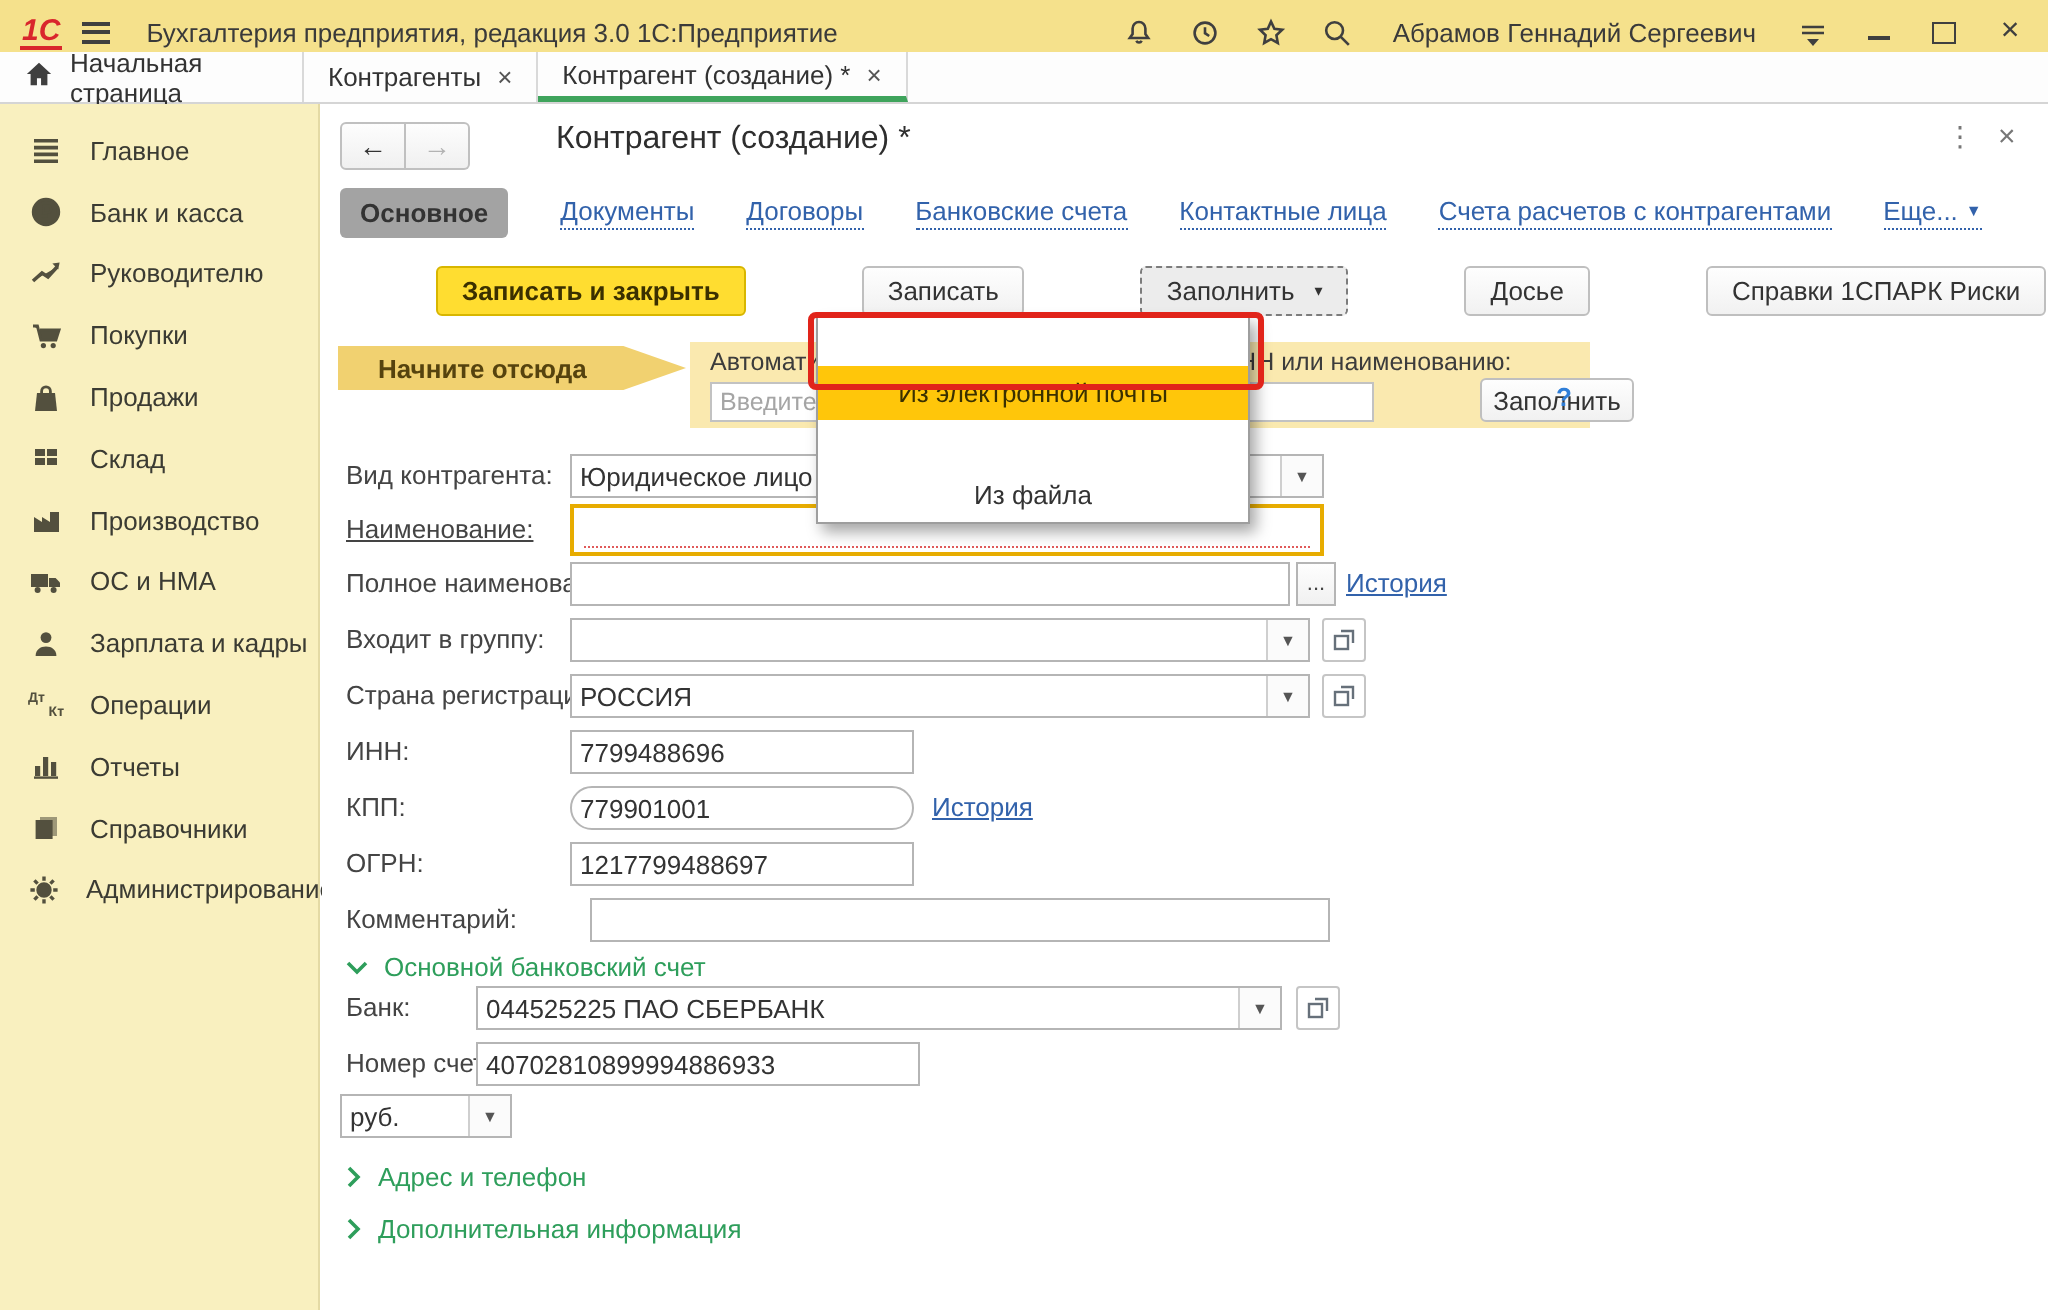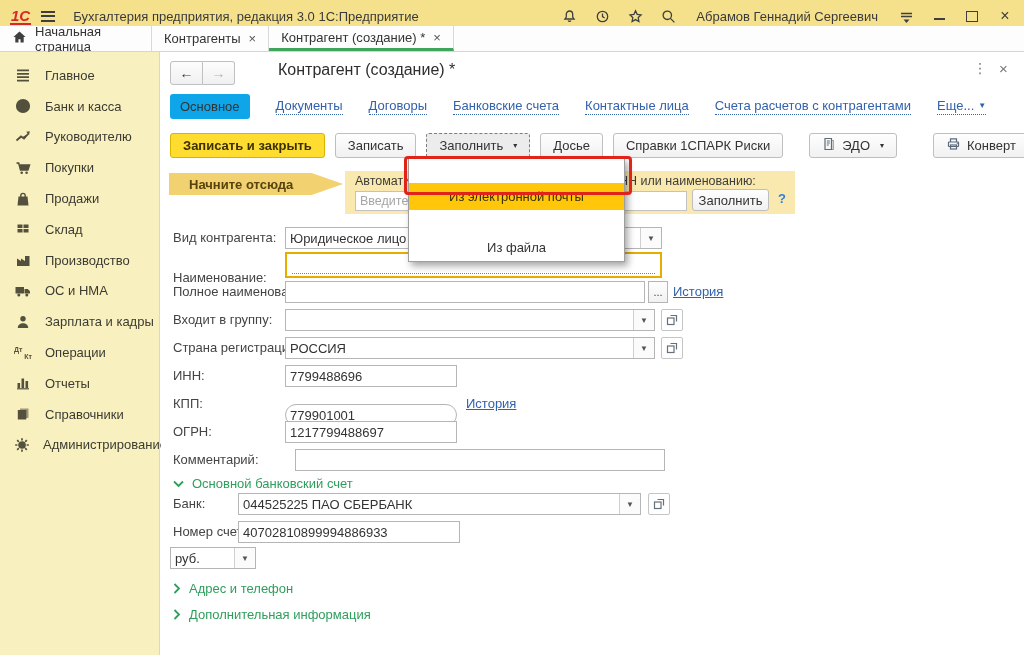--- a/index.html
+++ b/index.html
@@ -39,28 +39,28 @@
   .main{position:absolute;left:161px;top:52px;width:863px;height:603px;background:#fff;}
   .navgrp{position:absolute;left:9px;top:9px;display:flex;}
   .navbtn{width:31px;height:22px;border:1px solid #C0C0C0;background:linear-gradient(#FDFDFD,#F0F0F0);
           display:flex;align-items:center;justify-content:center;font-size:14px;cursor:pointer;}
   .navbtn.back{border-radius:3px 0 0 3px;color:#333;}
   .navbtn.fwd{border-radius:0 3px 3px 0;border-left:none;color:#B3B3B3;}
   .form-title{position:absolute;left:117px;top:9px;font-size:16px;color:#2E2E2E;}
   .kebab{position:absolute;left:812px;top:8px;font-size:14px;color:#777;cursor:pointer;}
   .formclose{position:absolute;left:838px;top:8px;font-size:15px;color:#777;cursor:pointer;}
   .navrow{position:absolute;left:9px;top:42px;display:flex;align-items:center;gap:26px;}
-  .chip{background:#0ea5e9;border-radius:3px;padding:5px 10px;font-size:13px;color:#333;cursor:pointer;}
+  .chip{background:#a3a3a3;border-radius:3px;padding:5px 10px;font-size:13px;color:#333;cursor:pointer;font-weight:bold;}
   .navlink{color:#3262AB;font-size:13px;border-bottom:1px dotted #3262AB;padding-bottom:1px;cursor:pointer;}
   .caret{font-size:8px;vertical-align:2px;margin-left:4px;}
   
   .toolbar{position:absolute;left:9px;top:81px;display:flex;align-items:center;gap:10px;}
   .btn{background:linear-gradient(#FEFEFE,#F1F1F1);border:1px solid #BFBFBF;border-radius:3px;
        padding:3px 12px;font-size:13px;color:#333;cursor:pointer;display:flex;align-items:center;gap:6px;
-       font-family:inherit;height:25px;box-sizing:border-box;white-space:nowrap;}
+       font-family:inherit;height:25px;box-sizing:border-box;white-space:nowrap;margin-left:48px;}
   .btn-primary{background:#FFDD30;border:1px solid #D8B600;color:#3B3000;font-weight:bold;}
   .btn-open{border:1px dashed #7C7C7C;background:#ECECEC;}
   .btn .bicon svg{stroke:#5B6B78;fill:none;stroke-width:1.2;}
   .ml16{margin-left:16px;} .ml26{margin-left:26px;}
   
   .hint-arrow{position:absolute;left:8px;top:121px;width:174px;height:22px;background:#F1D170;
               clip-path:polygon(0 0,82% 0,100% 50%,82% 100%,0 100%);display:flex;align-items:center;
               padding-left:20px;box-sizing:border-box;font-weight:bold;color:#56430E;font-size:13px;}
   .hint-panel{position:absolute;left:184px;top:119px;width:450px;height:43px;background:#FAE9AF;}
   .hint-text{position:absolute;left:10px;top:3px;font-size:12.5px;color:#3C3C3C;white-space:nowrap;}
@@ -356,21 +356,21 @@
 
     <div class="frow" style="top:175px;">
       <span class="flabel">Вид контрагента:</span>
       <span class="fld" style="left:124px;top:0;width:375px;">
         <input value="Юридическое лицо" style="">
         <span class="dd">▼</span>
       </span>
     </div>
 
     <div class="frow" style="top:200px;height:28px;">
-      <span class="flabel" style="top:18px;">Наименование:</span>
+      <span class="flabel" style="top:5px;text-decoration:underline;">Наименование:</span>
       <span class="fld fld-req" style="left:124px;top:0;width:373px;">
         <input value="" style="">
         <span class="req-line"></span>
       </span>
     </div>
 
     <div class="frow" style="top:229px;">
       <span class="flabel">Полное наименование:</span>
       <span class="fld" style="left:124px;top:0;width:358px;">
         <input value="" style="">
@@ -409,21 +409,21 @@
 
     <div class="frow" style="top:313px;">
       <span class="flabel">ИНН:</span>
       <span class="fld" style="left:124px;top:0;width:170px;">
         <input value="7799488696" style="">
       </span>
     </div>
 
     <div class="frow" style="top:341px;">
       <span class="flabel">КПП:</span>
-      <span class="fld" style="left:124px;top:11px;width:170px;border-radius:11px;">
+      <span class="fld" style="left:124px;top:0;width:170px;border-radius:11px;">
         <input value="779901001" style="">
       </span>
       <span class="hlink" style="left:305px;">История</span>
     </div>
 
     <div class="frow" style="top:369px;">
       <span class="flabel">ОГРН:</span>
       <span class="fld" style="left:124px;top:0;width:170px;">
         <input value="1217799488697" style="">
       </span>

